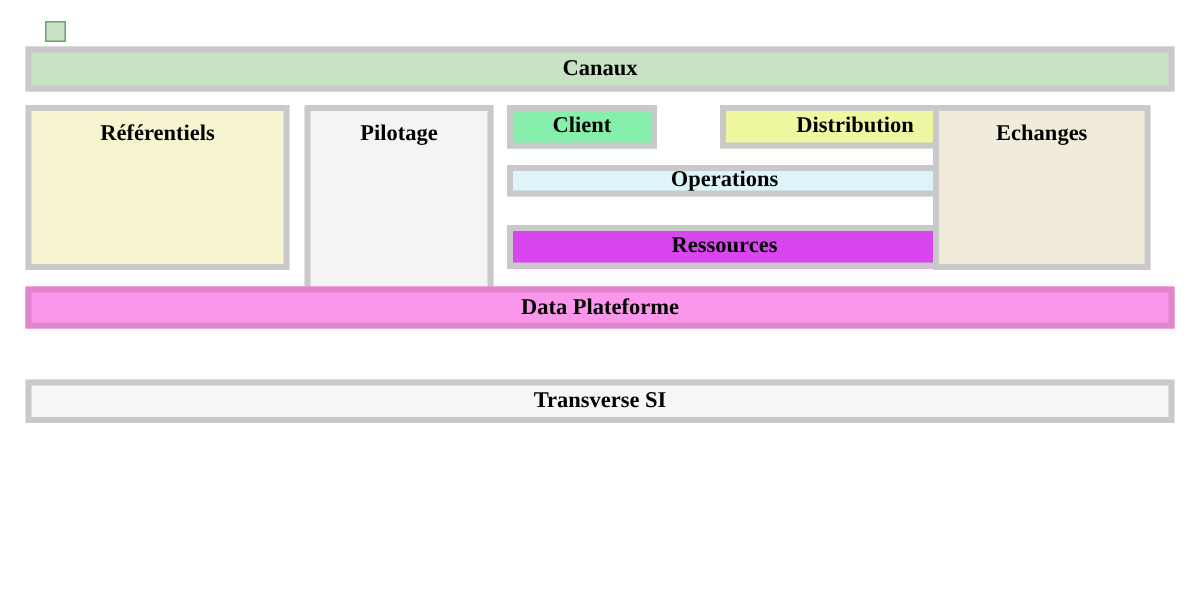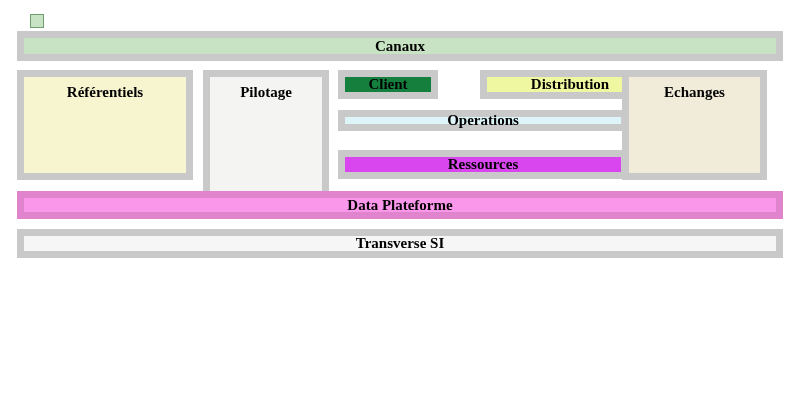--- a/index.html
+++ b/index.html
@@ -12,21 +12,21 @@
     width: 800px;
     height: 400px;
     background: #ffffff;
     font-family: "Liberation Serif", "DejaVu Serif", serif;
     color: #000000;
     overflow: hidden;
   }
   .block {
     position: absolute;
     box-sizing: border-box;
-    border: 7px solid #b91c1c;
+    border: 4px solid #b91c1c;
     font-weight: bold;
     font-size: 15px;
     line-height: 1;
   }
   
   .bar {
     display: flex;
     align-items: center;
     justify-content: center;
   }
@@ -72,21 +72,21 @@
   </div>
 
   <div class="block panel pos-referentiels" style="background-color: rgb(246, 245, 208); border-color: rgb(201, 201, 201);">
     <span class="label">Référentiels</span>
   </div>
 
   <div class="block panel pos-pilotage" style="background-color: rgb(244, 244, 242); border-color: rgb(201, 201, 201);">
     <span class="label">Pilotage</span>
   </div>
 
-  <div class="block bar pos-client" style="background-color: #15803d; border-color: rgb(201, 201, 201);">
+  <div class="block bar pos-client" style="background-color: #86efac; border-color: rgb(201, 201, 201);">
     <span class="label">Client</span>
   </div>
 
   <div class="block bar pos-distribution" style="background-color: rgb(240, 247, 161); border-color: rgb(201, 201, 201); margin-left: 32px;">
     <span class="label">Distribution</span>
   </div>
 
   <div class="block bar pos-operations" style="background-color: rgb(221, 245, 248); border-color: rgb(201, 201, 201);">
     <span class="label">Operations</span>
   </div>
@@ -96,17 +96,17 @@
   </div>
 
   <div class="block panel pos-echanges" style="background-color: rgb(240, 236, 217); border-color: rgb(201, 201, 201);">
     <span class="label">Echanges</span>
   </div>
 
   <div class="block bar pos-data-plateforme" style="background-color: rgb(251, 151, 234); border-color: rgb(223, 132, 205);">
     <span class="label">Data Plateforme</span>
   </div>
 
-  <div class="block bar pos-transverse-si" style="background-color: rgb(246, 246, 246); border-color: rgb(201, 201, 201);">
+  <div class="block bar pos-transverse-si" style="background-color: rgb(246, 246, 246); border-color: rgb(201, 201, 201); margin-top: 24px;">
     <span class="label">Transverse SI</span>
   </div>
 
 </div>
 
 </body></html>

